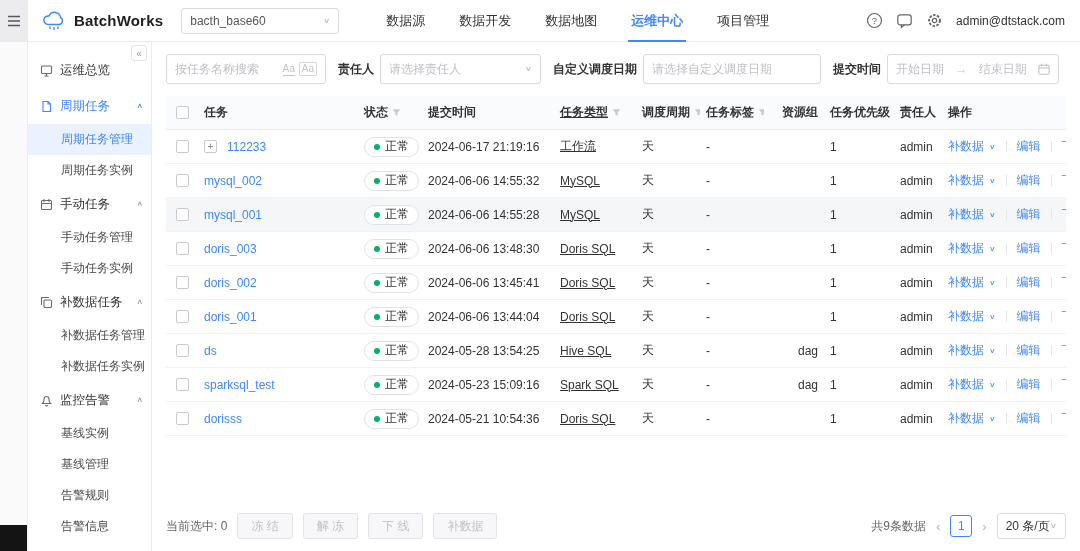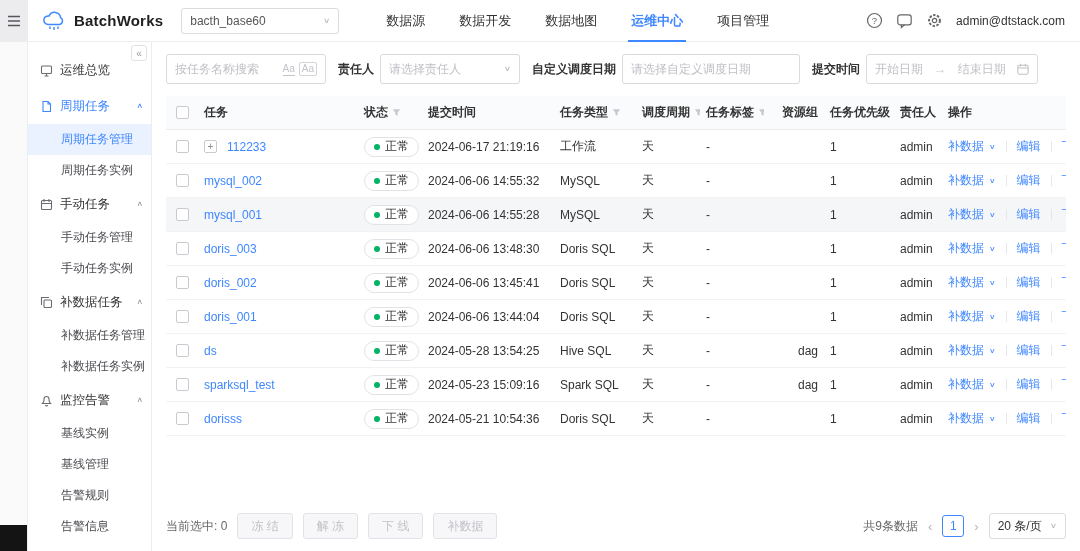--- a/index.html
+++ b/index.html
@@ -41,34 +41,34 @@
   .main{flex:1;display:flex;flex-direction:column;padding:12px 14px 0;min-width:0;background:#fff;}
   .filters{display:flex;align-items:center;gap:6px;margin-bottom:12px;}
   .input{height:30px;border:1px solid #d9d9de;border-radius:3px;display:flex;align-items:center;padding:0 8px;background:#fff;cursor:text;}
   .ph{color:#bfbfc6;white-space:nowrap;overflow:hidden;text-align:right;}
   .search{width:160px;justify-content:space-between;cursor:text;}
   .search-opts{display:flex;gap:4px;align-items:center;}
   .opt{color:#c3c3ca;font-size:10px;line-height:12px;cursor:pointer;}
   .opt-ul{border-bottom:1px solid #c3c3ca;}
   .opt-box{border:1px solid #d4d4da;border-radius:2px;padding:0 2px;}
   .flabel{color:#333;font-weight:bold;white-space:nowrap;margin-left:6px;}
-  .select{width:140px;justify-content:space-between;cursor:pointer;}
+  .select{width:161px;justify-content:space-between;cursor:pointer;}
   .date-input{width:178px;}
   .range{width:172px;justify-content:space-between;gap:4px;cursor:pointer;}
   .range-arrow{color:#c6c6cc;}
 
   
   .thead{display:flex;align-items:center;height:34px;background:#fafbfc;border-bottom:1px solid #ececf0;}
   .th{font-weight:bold;color:#333;}
   .tcol{padding:0 6px;display:flex;align-items:center;gap:4px;min-width:0;white-space:nowrap;overflow:hidden;flex:0 0 auto;}
   .c-check{width:32px;justify-content:center;}
   .c-name{width:160px;}
   .c-status{width:64px;}
   .c-time{width:132px;}
-  .c-type{width:82px;}
+  .c-type{width:82px;text-decoration:underline;}
   .c-cycle{width:64px;}
   .c-tag{width:64px;}
   .c-group{width:60px;justify-content:flex-end;}
   .c-prio{width:70px;}
   .c-owner{width:48px;}
   .c-act{flex:1 1 auto;min-width:0;}
   .trow{display:flex;align-items:center;height:34px;border-bottom:1px solid #f2f2f5;}
   .trow.hover{background:#f5f6f8;}
   .checkbox{width:13px;height:13px;border:1px solid #c9c9cf;border-radius:2px;background:#fff;cursor:pointer;flex:0 0 13px;}
   .link{color:#3F87FF;cursor:pointer;overflow:hidden;text-overflow:ellipsis;}
@@ -80,21 +80,21 @@
   .act-caret{font-size:9px;color:#3F87FF;margin-left:1px;transform:scaleY(.75);cursor:pointer;}
   .act-sep{width:1px;height:11px;background:#e6e6ea;margin:0 6px;flex:0 0 1px;}
 
   
   .tfooter{margin-top:auto;height:50px;display:flex;align-items:center;flex:0 0 50px;}
   .sel-info{color:#666;white-space:nowrap;}
   .fbtn{height:26px;padding:0 13px;margin-left:10px;border:1px solid #e3e3e7;border-radius:3px;background:#f7f7f9;color:#c2c2c7;display:inline-flex;align-items:center;cursor:not-allowed;white-space:nowrap;}
   .pager{margin-left:auto;display:flex;align-items:center;gap:8px;color:#666;white-space:nowrap;}
   .pg-arrow{color:#b3b3b9;font-size:13px;cursor:pointer;padding:0 2px;}
   .pg-num{min-width:22px;height:22px;border:1px solid #3F87FF;color:#3F87FF;border-radius:3px;display:inline-flex;align-items:center;justify-content:center;cursor:pointer;background:#fff;}
-  .pg-size{height:26px;border:1px solid #dcdcdf;border-radius:3px;display:inline-flex;align-items:center;padding:0 8px;gap:8px;color:#333;cursor:pointer;background:#fff;}
+  .pg-size{height:26px;border:1px solid #dcdcdf;border-radius:3px;display:inline-flex;align-items:center;padding:0 8px;gap:0;color:#333;cursor:pointer;background:#fff;}
 </style>
 </head>
 <body>
 
 <div class="app">
 
   <header class="header">
     <div class="burger">
       <svg width="14" height="12" viewBox="0 0 14 12">
           <path d="M1 1.5h12M1 6h12M1 10.5h12" stroke="#55555c" stroke-width="1.6"></path>

